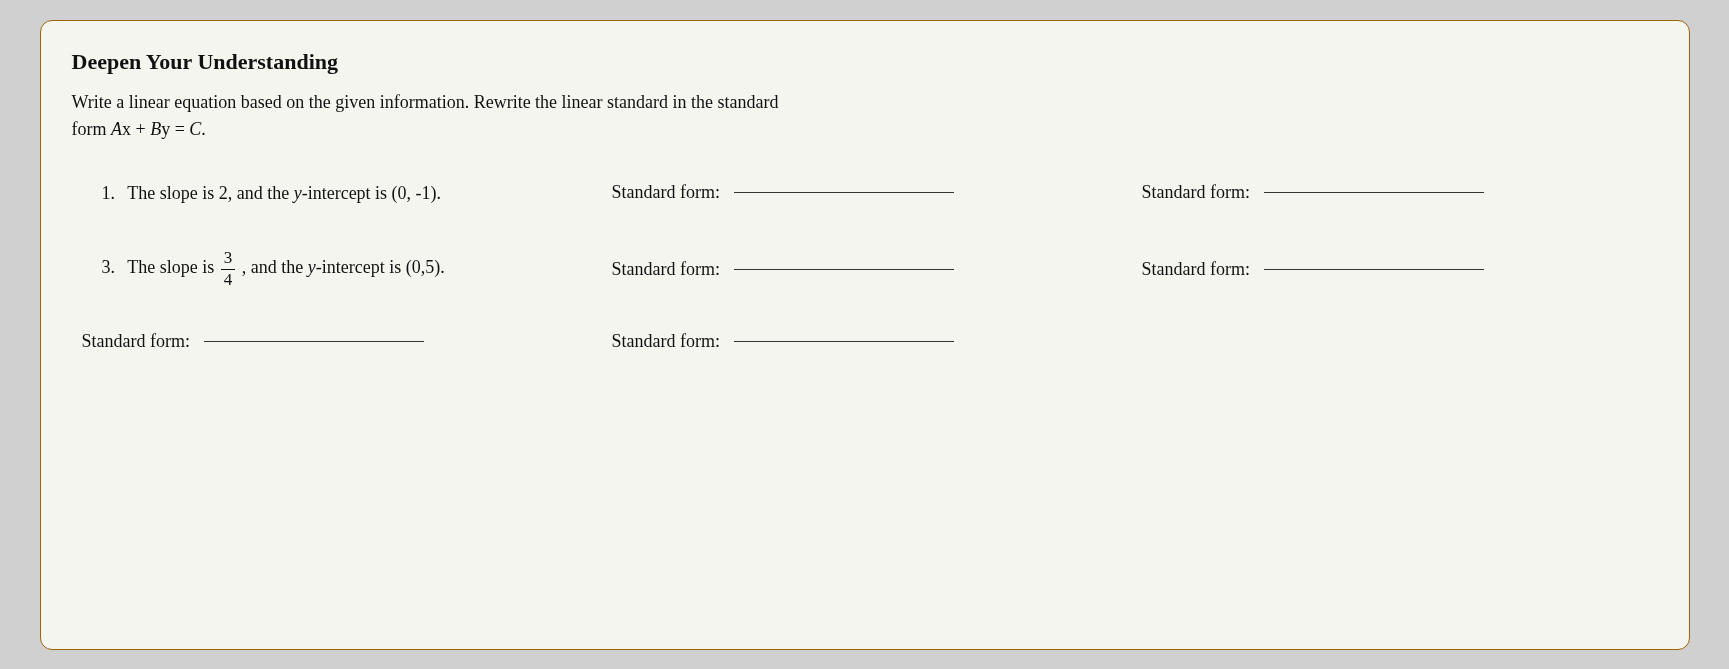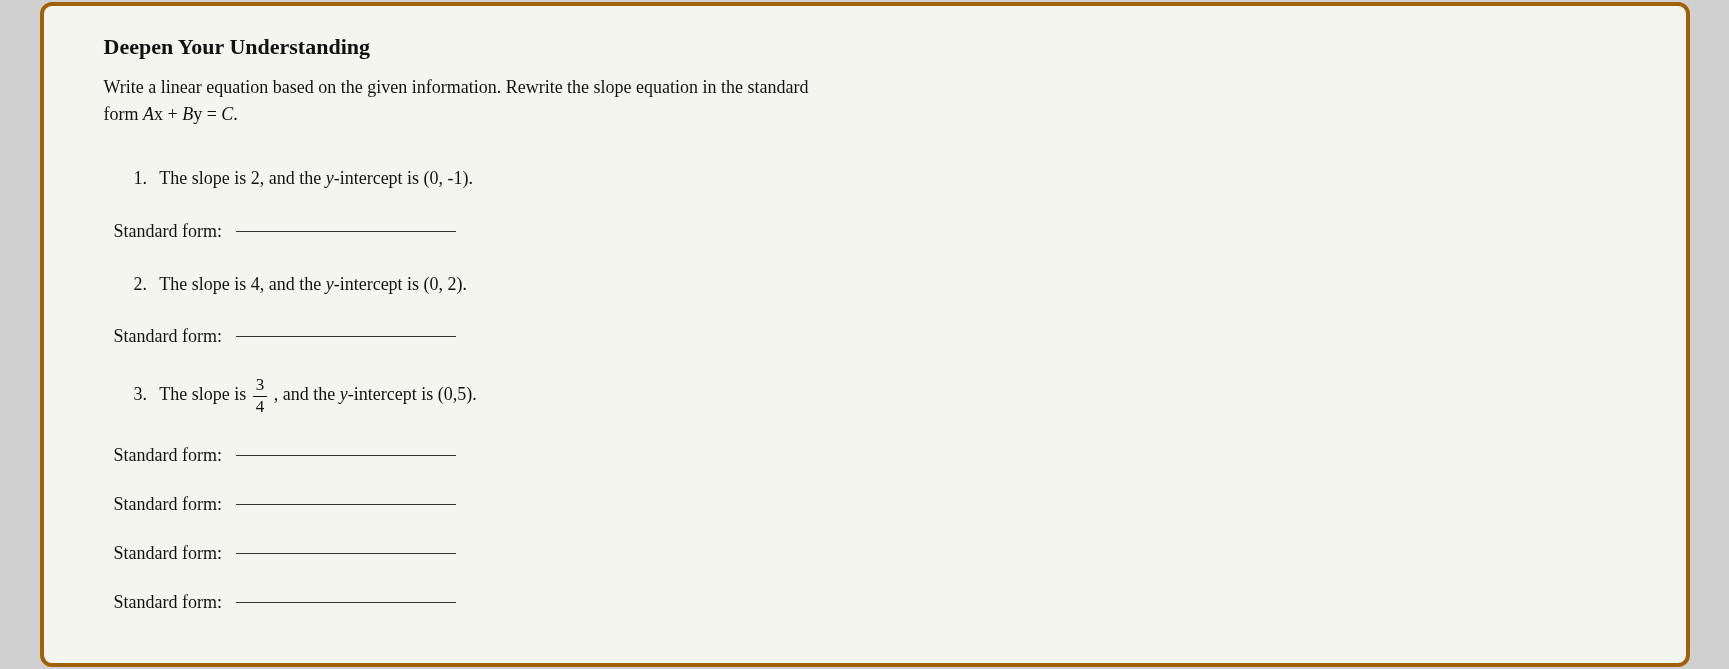--- a/index.html
+++ b/index.html
@@ -13,45 +13,45 @@
       height: 669px;
       background-color: #d0d0d0;
       display: flex;
       align-items: center;
       justify-content: center;
       font-family: Georgia, 'Times New Roman', serif;
     }
 
     .card {
       background-color: #f5f5f0;
-      border: 4px solid #a16207;
+      border: 1px solid #a16207;
       border-radius: 12px;
       width: 1650px;
       min-height: 630px;
-      padding: 28px 40px 36px 60px;
+      padding: 28px 40px 36px 31px;
     }
 
     .section-title {
       font-size: 22px;
       font-weight: bold;
       margin-bottom: 14px;
       color: #111;
     }
 
     .instructions {
       font-size: 18px;
       margin-bottom: 22px;
       color: #111;
       line-height: 1.5;
     }
 
     .problems-grid {
       display: grid;
-      grid-template-columns: 1fr;
-      gap: 0px;
+      grid-template-columns: 1fr 1fr 1fr;
+      gap: 13px;
     }
 
     .problem-left {
       padding: 14px 10px 14px 30px;
       font-size: 18px;
       color: #111;
       line-height: 1.6;
     }
 
     .problem-right {
@@ -106,39 +106,35 @@
       align-items: center;
       vertical-align: middle;
     }
   </style>
 </head>
 <body>
 
 <div class="card">
   <div class="section-title">Deepen Your Understanding</div>
   <div class="instructions">
-    <span>Write a linear equation based on the given information. Rewrite the slope equation in the standard</span><br>
+    <span>Write a linear equation based on the given information. Rewrite the linear standard in the standard</span><br>
     <span>form <i>A</i>x + <i>B</i>y = <i>C</i>.</span>
   </div>
 
   <div class="problems-grid">
 
     <div class="problem-left">
       <span class="problem-number">1.</span>
       <span>The slope is 2, and the <i>y</i>-intercept is (0, -1).</span>
     </div>
     <div class="problem-right">
       <span class="standard-form-label">Standard form:</span>
       <span class="answer-line"></span>
     </div>
 
-    <div class="problem-left">
-      <span class="problem-number">2.</span>
-      <span>The slope is 4, and the <i>y</i>-intercept is (0, 2).</span>
-    </div>
     <div class="problem-right">
       <span class="standard-form-label">Standard form:</span>
       <span class="answer-line"></span>
     </div>
 
     <div class="problem-left">
       <span class="problem-number">3.</span>
       <span>The slope is </span>
       <span class="fraction">
         <span class="numerator">3</span>

